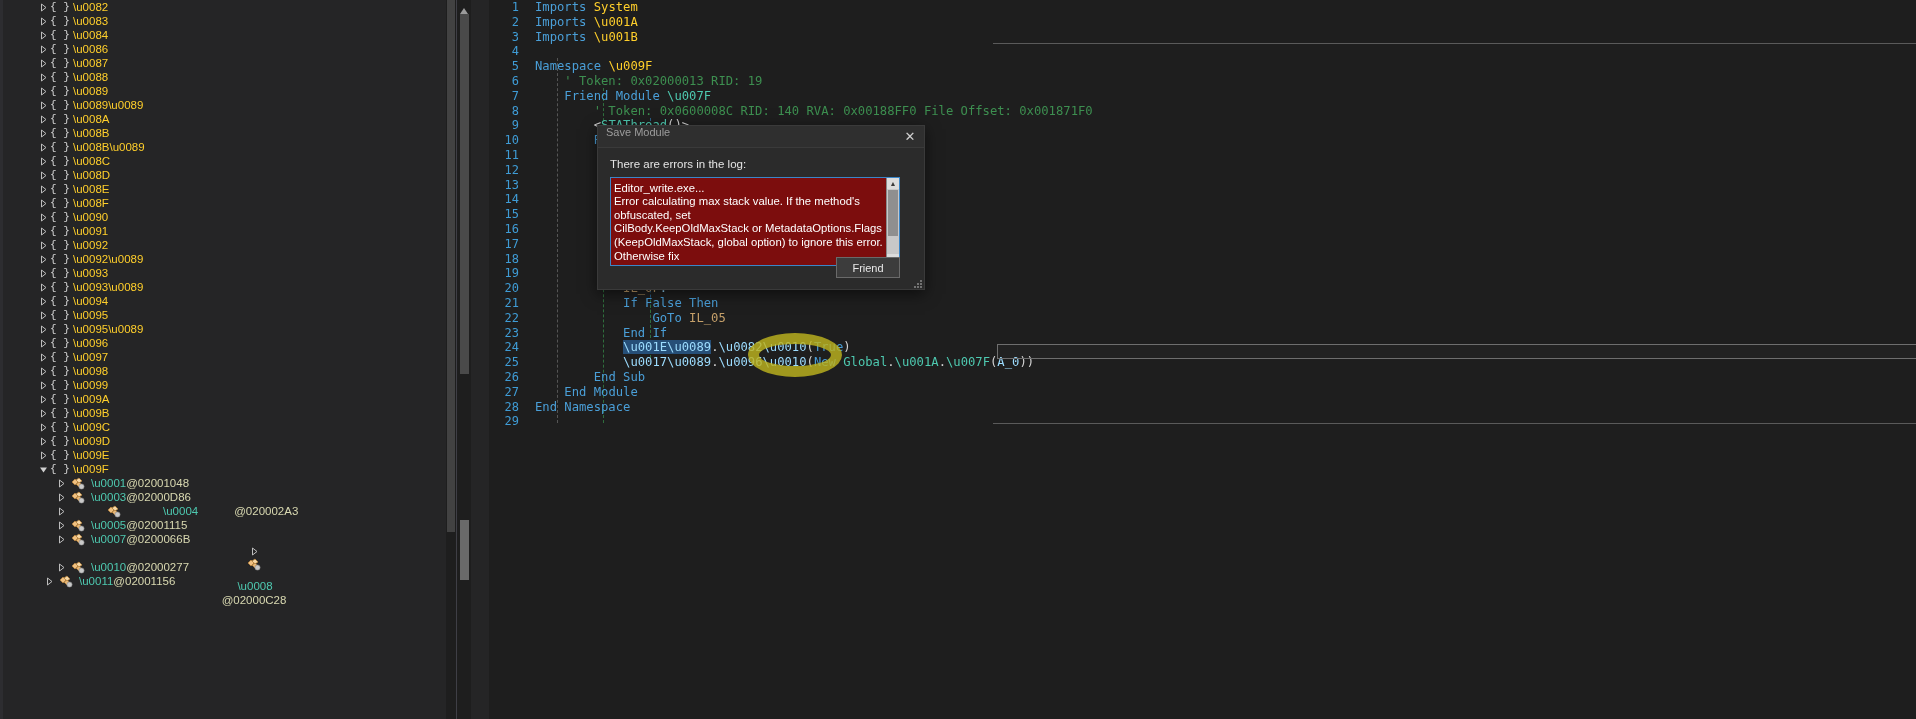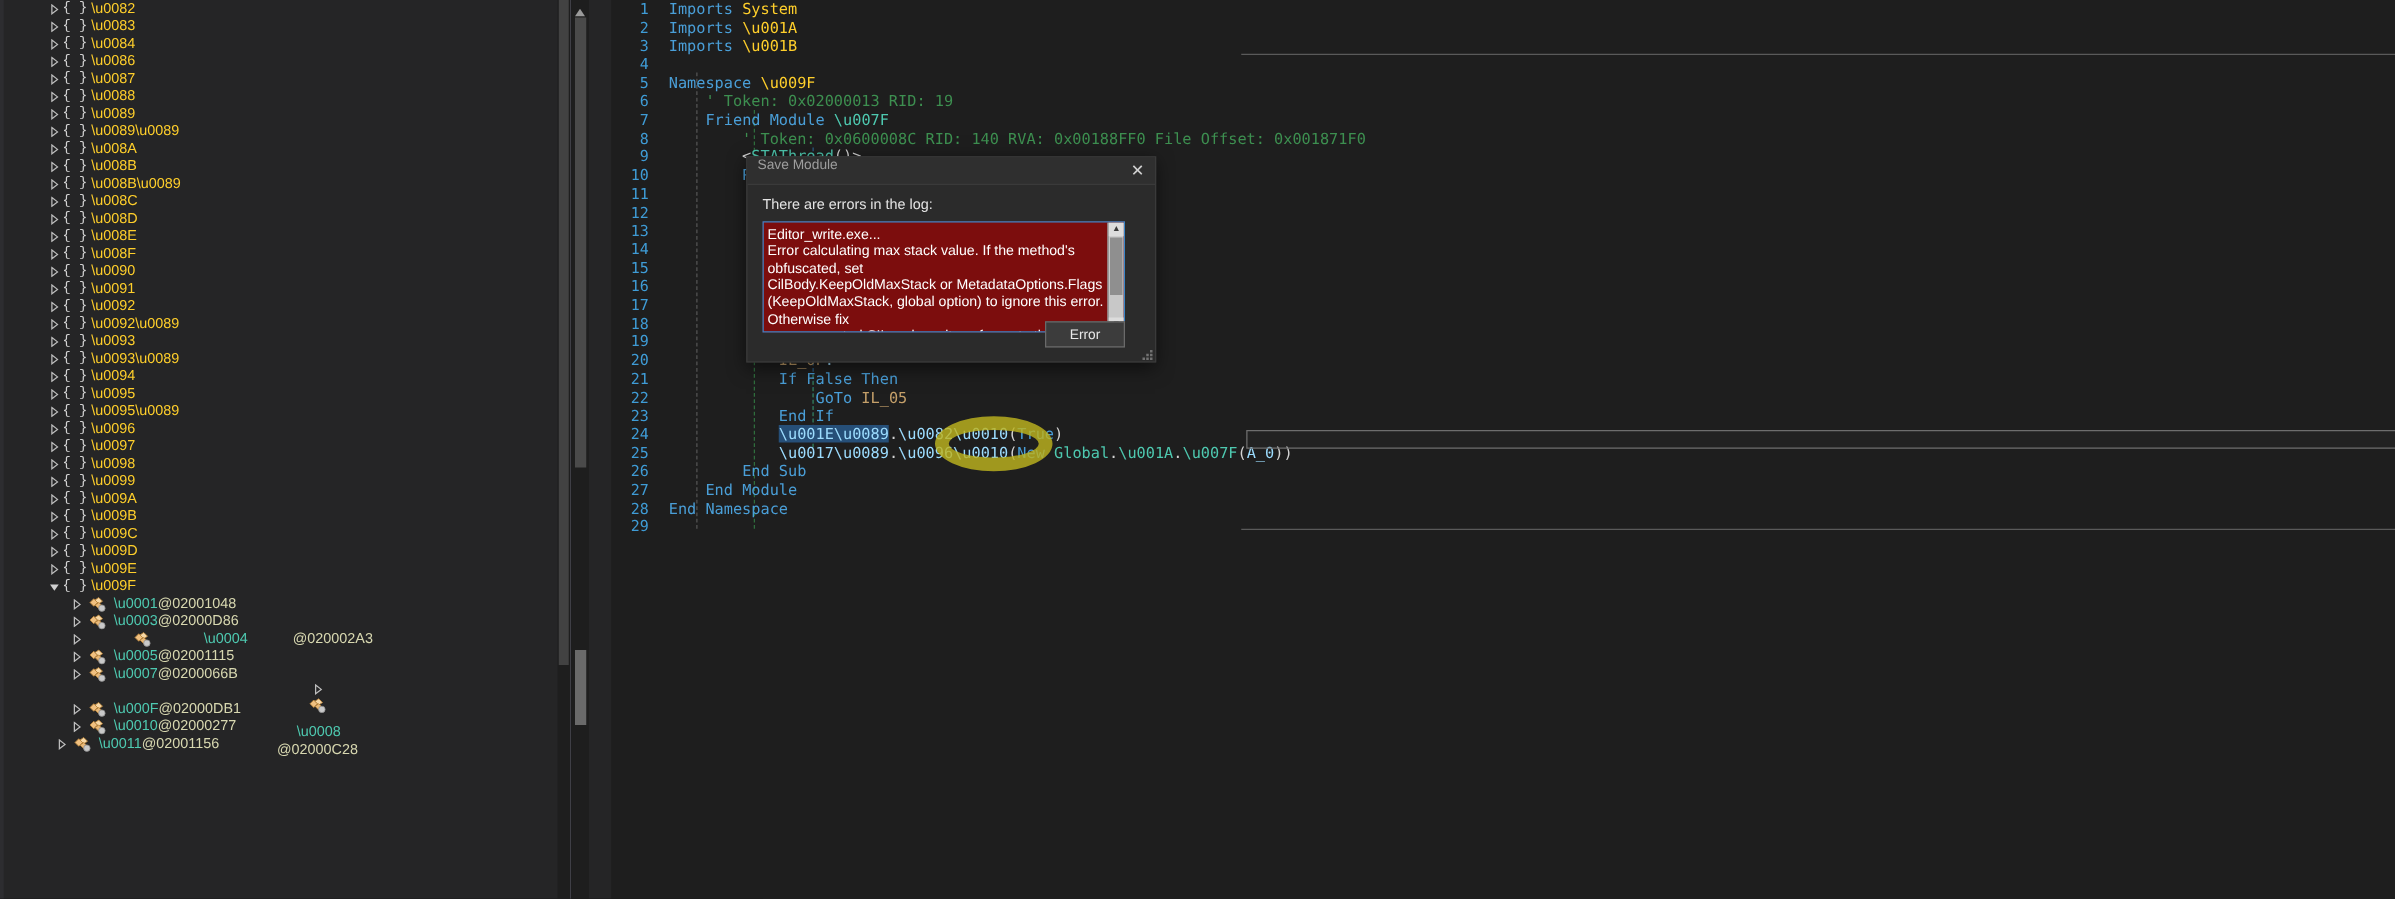--- a/index.html
+++ b/index.html
@@ -601,37 +601,20 @@
           <span class="type-icon">
             <svg width="15" height="13" viewBox="0 0 15 13" style="position:absolute;left:3px;top:1px;">
               <path d="M2 5 L5 2 L8 5 L5 8 Z" fill="#f0c080" stroke="#b8833a" stroke-width=".7"></path>
               <path d="M6 3 L9 1 L12 4 L9 6 Z" fill="#f6d7a6" stroke="#b8833a" stroke-width=".7"></path>
               <path d="M6 7 L9 5 L12 8 L9 10 Z" fill="#e8b878" stroke="#b8833a" stroke-width=".7"></path>
               <circle cx="11.5" cy="9.5" r="2.6" fill="#c9c9c9" stroke="#8a8a8a" stroke-width=".6"></circle>
             </svg>
           </span>
           <span class="lbl label-type">\u0008</span>
           <span class="label-tok"> @02000C28</span>
-        </div>
-        <div class="tree-row" style="padding-left: 56px;">
-          <span class="twisty">
-            <svg width="9" height="9" viewBox="0 0 9 9">
-              <polygon points="2.5,1 7,4.5 2.5,8" fill="none" stroke="#bdbdbd" stroke-width="1"></polygon>
-            </svg>
-          </span>
-          <span class="type-icon">
-            <svg width="15" height="13" viewBox="0 0 15 13" style="position:absolute;left:3px;top:1px;">
-              <path d="M2 5 L5 2 L8 5 L5 8 Z" fill="#f0c080" stroke="#b8833a" stroke-width=".7"></path>
-              <path d="M6 3 L9 1 L12 4 L9 6 Z" fill="#f6d7a6" stroke="#b8833a" stroke-width=".7"></path>
-              <path d="M6 7 L9 5 L12 8 L9 10 Z" fill="#e8b878" stroke="#b8833a" stroke-width=".7"></path>
-              <circle cx="11.5" cy="9.5" r="2.6" fill="#c9c9c9" stroke="#8a8a8a" stroke-width=".6"></circle>
-            </svg>
-          </span>
-          <span class="lbl label-type">\u000F</span>
-          <span class="label-tok"> @02000DB1</span>
         </div>
         <div class="tree-row" style="padding-left: 56px;">
           <span class="twisty">
             <svg width="9" height="9" viewBox="0 0 9 9">
               <polygon points="2.5,1 7,4.5 2.5,8" fill="none" stroke="#bdbdbd" stroke-width="1"></polygon>
             </svg>
           </span>
           <span class="type-icon">
             <svg width="15" height="13" viewBox="0 0 15 13" style="position:absolute;left:3px;top:1px;">
               <path d="M2 5 L5 2 L8 5 L5 8 Z" fill="#f0c080" stroke="#b8833a" stroke-width=".7"></path>
@@ -743,21 +726,21 @@
             <div>your generated CIL code so it conforms to the ECMA standard.</div>
           </div>
         <div class="err-sb">
           <div class="err-sb-up">▲</div>
           <div class="err-sb-thumb"></div>
           <div class="err-sb-dn">▼</div>
         </div>
       </div>
     </div>
     <div class="dlg-footer">
-      <div class="btn-close">Error</div>
+      <div class="btn-close">Friend</div>
       <div class="resize-grip">
         <i style="left:8px;top:8px;"></i>
           <i style="left:5px;top:8px;"></i>
           <i style="left:8px;top:5px;"></i>
         <i style="left:2px;top:8px;"></i>
           <i style="left:5px;top:5px;"></i>
           <i style="left:8px;top:2px;"></i>
       </div>
     </div>
   </div>

